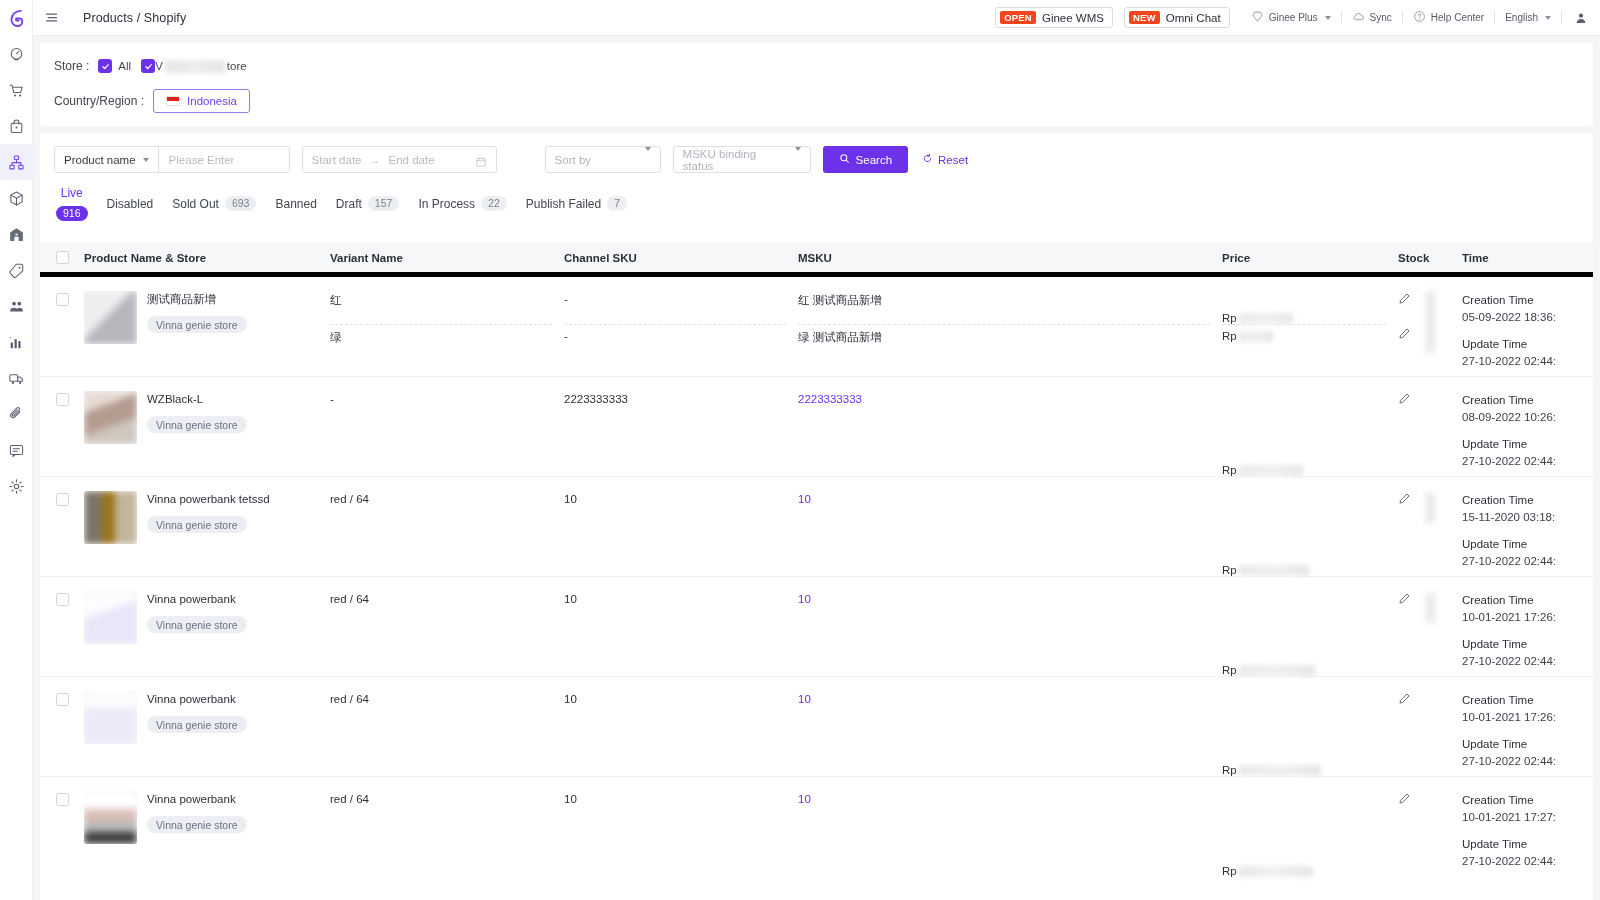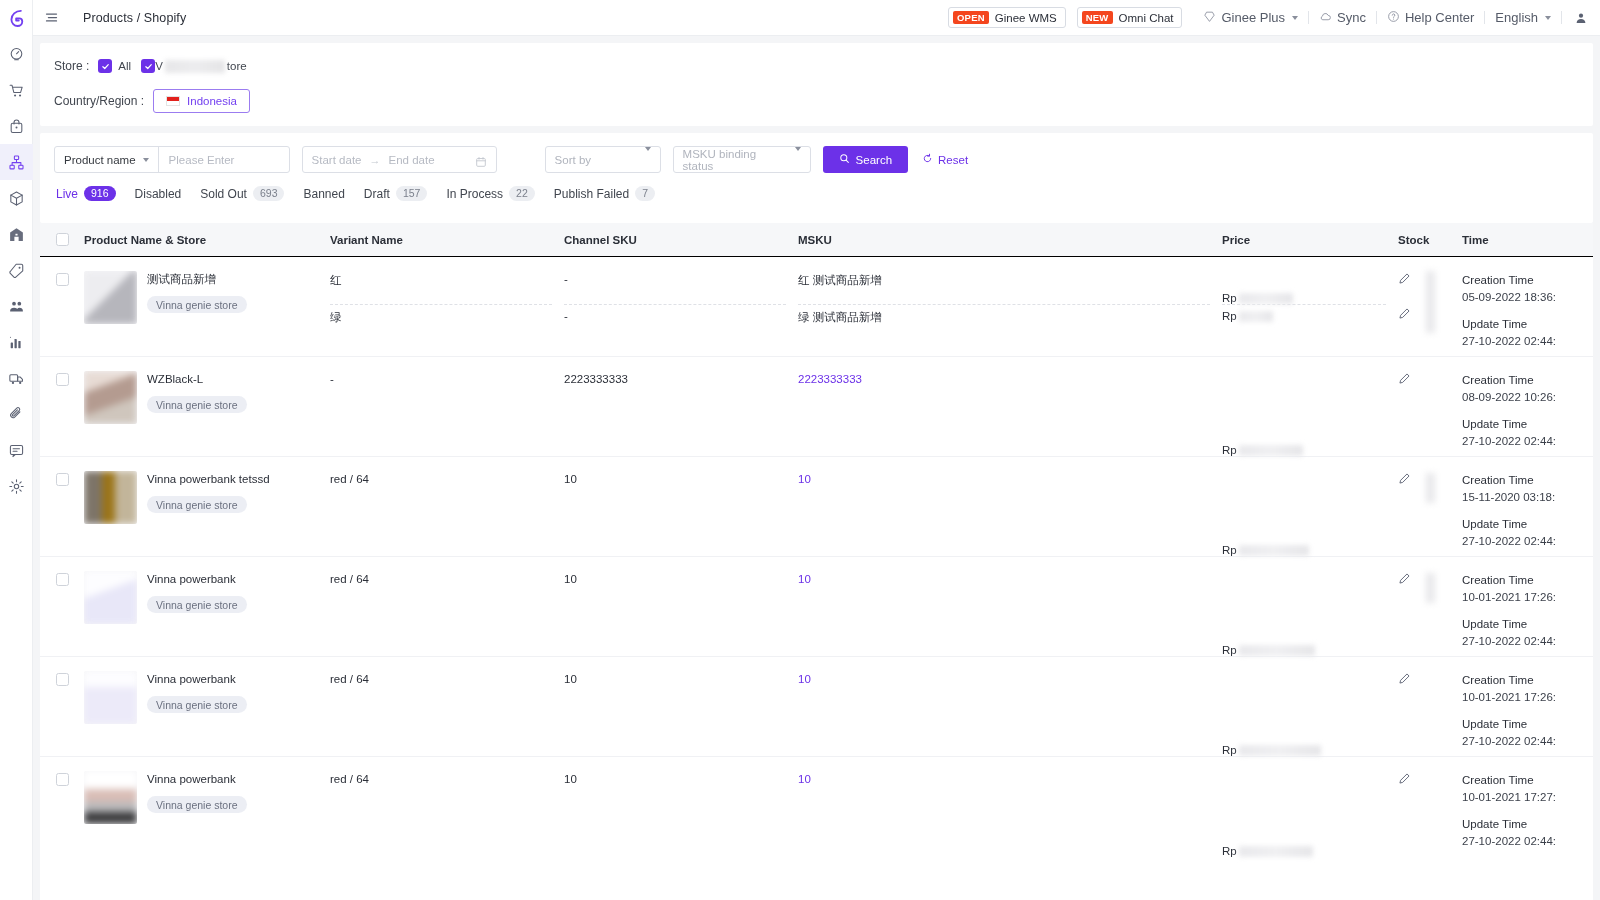--- a/index.html
+++ b/index.html
@@ -58,21 +58,21 @@
     padding: 0 8px 0 0; margin-right: 11px; cursor: pointer; overflow: hidden;
   }
   .pill-tag {
     background: #f4461e; color: #fff; font-size: 9.5px; font-weight: bold;
     padding: 0 4px; height: 13px; line-height: 13px; border-radius: 2px;
     margin: 0 6px 0 4px; letter-spacing: .2px;
   }
   .pill-txt { font-size: 11.5px; color: #2b2f38; }
 
   .tr-item { display: flex; align-items: center; gap: 5px;
-             font-size: 13px; color: #555b68; padding: 0 10px; cursor: pointer; }
+             font-size: 10px; color: #555b68; padding: 0 10px; cursor: pointer; }
   .tr-item svg { width: 13px; height: 13px; }
   .tr-sep { width: 1px; height: 13px; background: #e2e5ea; }
   .caret { width: 0; height: 0; border-left: 3.2px solid transparent;
            border-right: 3.2px solid transparent; border-top: 4px solid #8a8f9c;
            margin-left: 2px; }
   .avatar-wrap { padding-left: 12px; display:flex; align-items:center; cursor:pointer; }
 
   
   .filter-card {
     background: #fff; margin: 7px 7px 0 7px; padding: 11px 14px 13px 14px;
@@ -159,36 +159,36 @@
     font-family: inherit;
   }
   .btn-reset svg { width: 11px; height: 11px; }
 
   
   .tabs { display: flex; align-items: center; gap: 0; margin-top: 13px; }
   .tab {
     display: flex; align-items: center; gap: 6px;
     font-size: 12px; color: #41464f; padding: 0 19px 9px 0; cursor: pointer;
   }
-  .tab:first-child { padding-left: 2px; }
+  .tab:first-child { padding-left: 2px; flex-direction: column; }
   .tab.active { color: #6c31e8; }
   .tab-count {
     font-size: 10.5px; background: #eceef2; color: #7b808c;
     border-radius: 9px; padding: 1px 7px; line-height: 13px;
   }
   .tab.active .tab-count { background: #6c31e8; color: #fff; }
 
   
   .table-wrap {
     background: #fff; margin: 0 7px; flex: 1 1 auto;
     overflow: hidden; position: relative;
   }
   .thead {
     display: flex; align-items: center; height: 34px;
-    background: #f6f7f9; border-bottom: 1px solid #000000;
+    background: #f6f7f9; border-bottom: 5px solid #000000;
     font-size: 11.5px; color: #2b2f38; font-weight: bold;
   }
   .thead .cell { padding-left: 0; }
   .cell-chk   { width: 44px; flex: 0 0 44px; display: flex;
                 align-items: center; justify-content: center; }
   .cell-prod  { width: 246px; flex: 0 0 246px; }
   .cell-var   { width: 234px; flex: 0 0 234px; }
   .cell-csku  { width: 234px; flex: 0 0 234px; }
   .cell-msku  { width: 424px; flex: 0 0 424px; }
   .cell-price { width: 176px; flex: 0 0 176px; }

